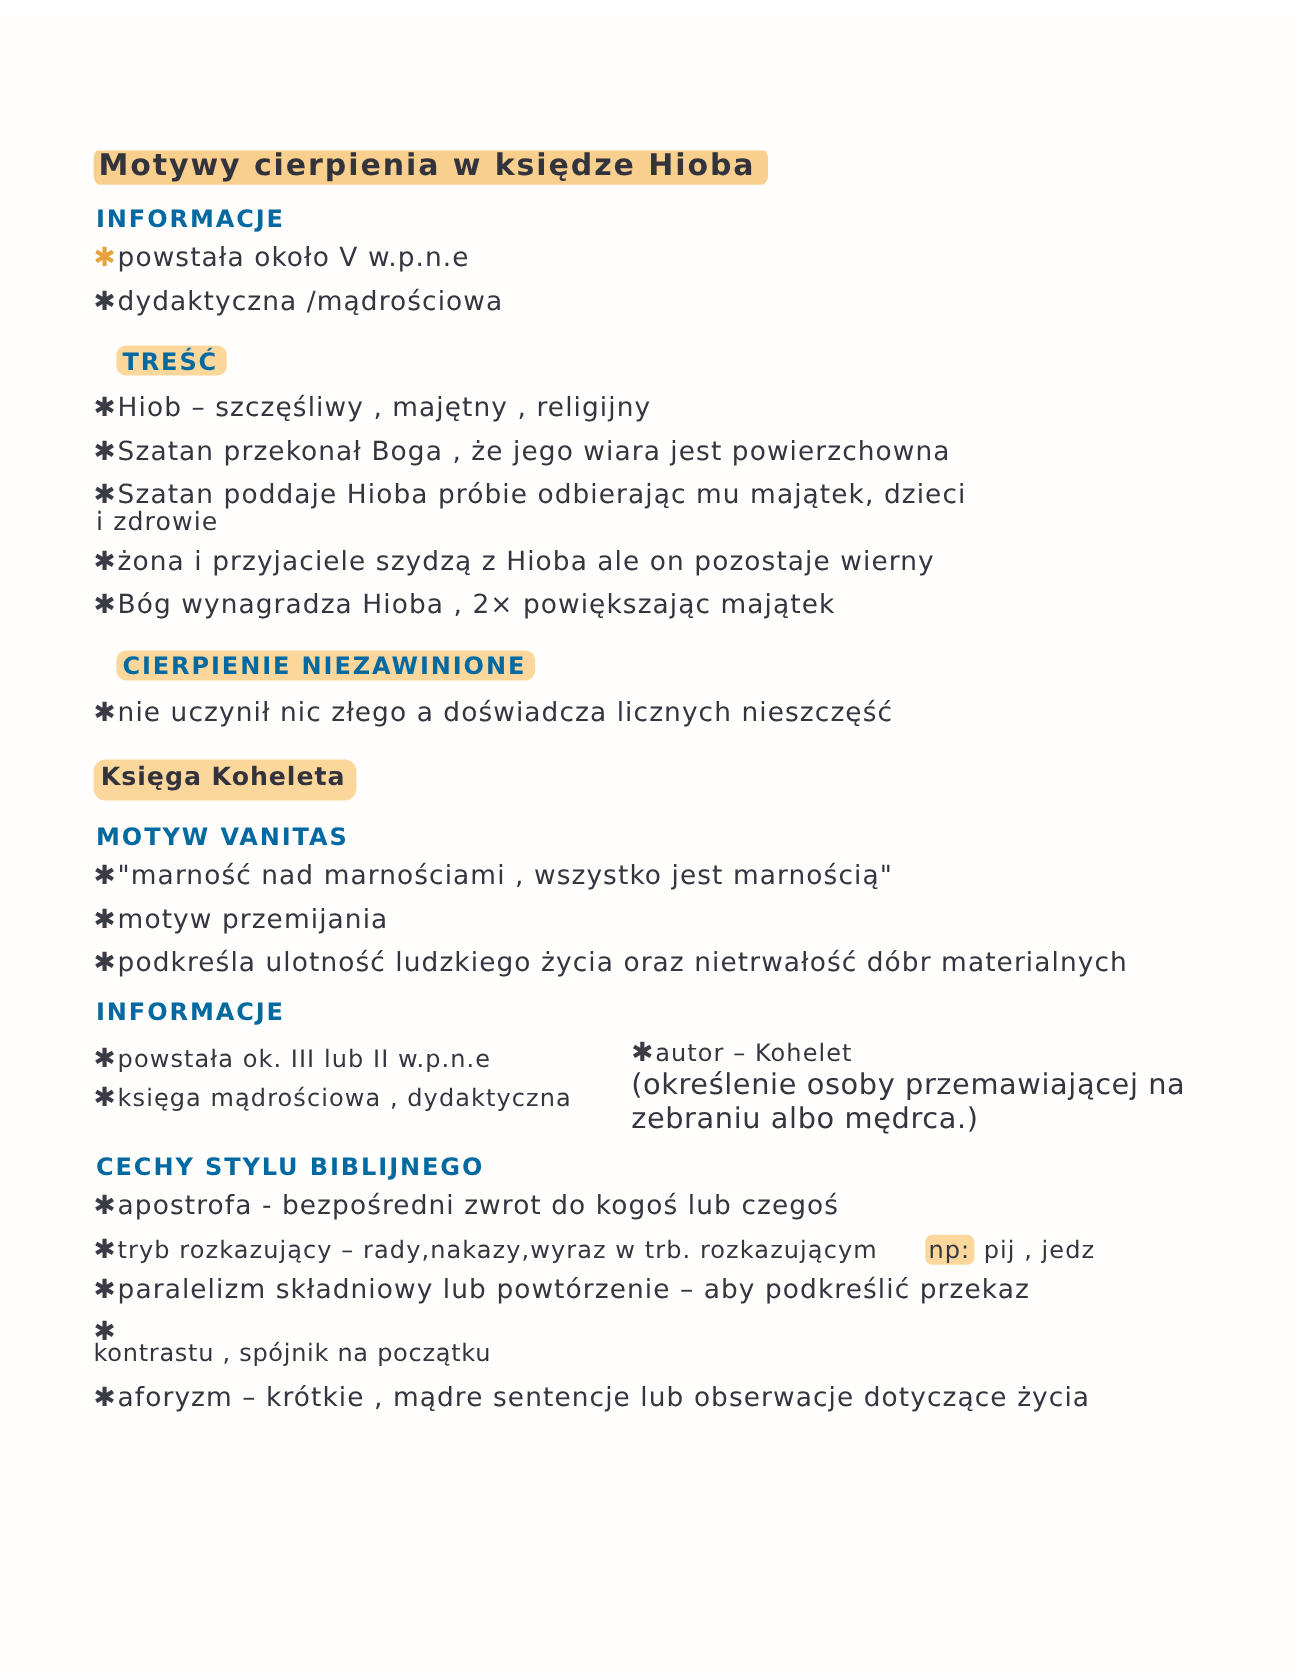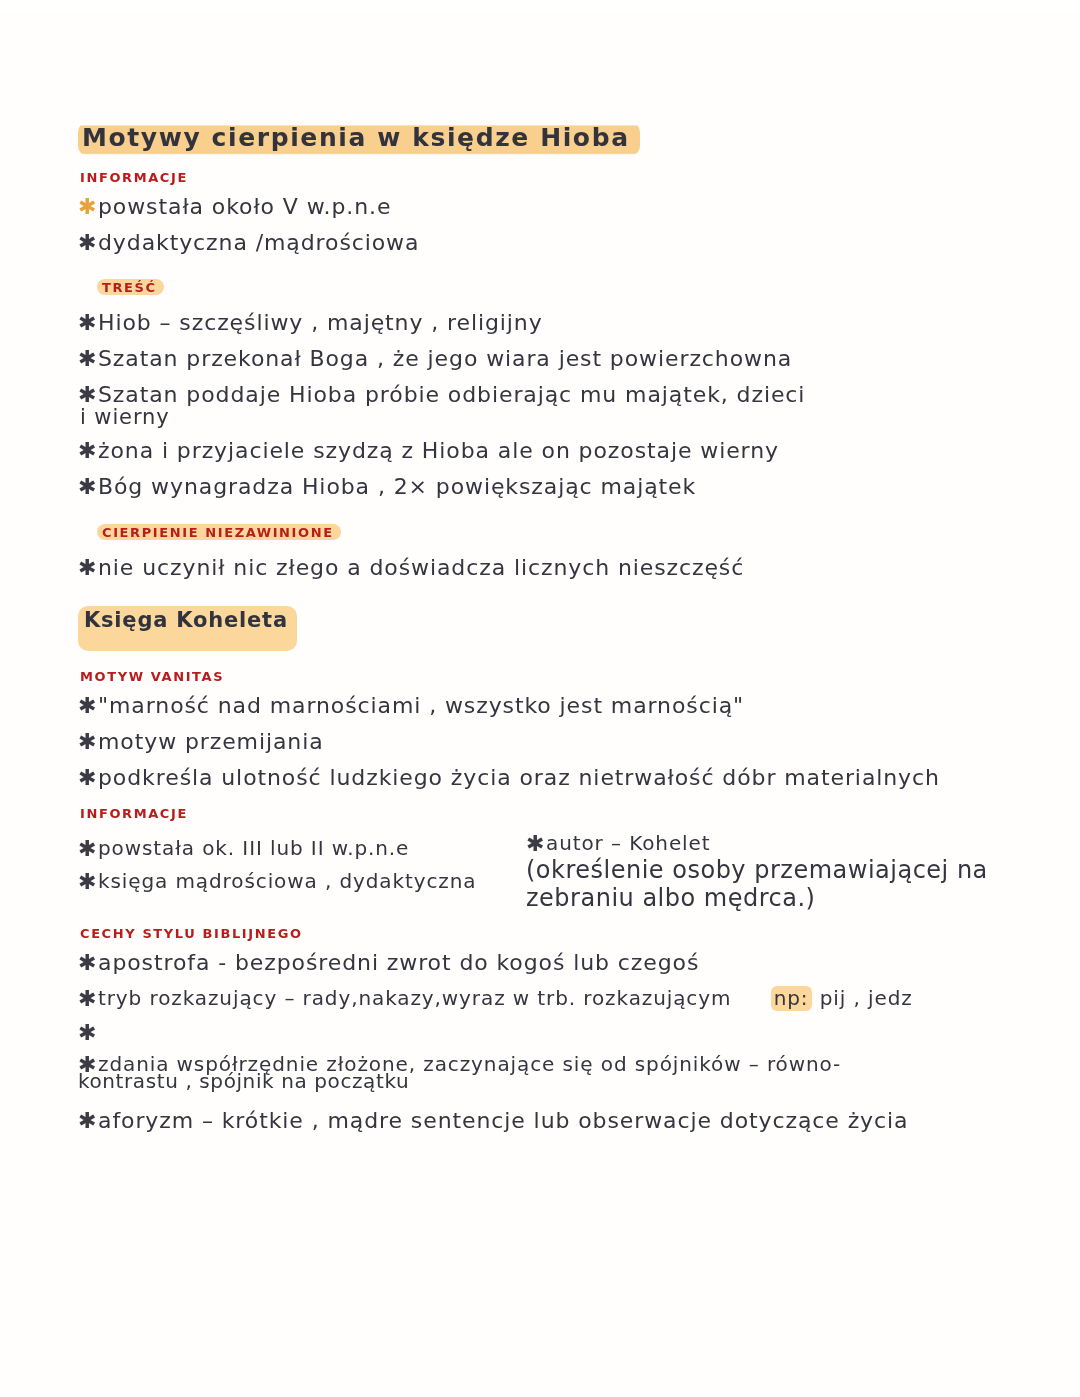--- a/index.html
+++ b/index.html
@@ -45,40 +45,40 @@
     display: inline-block;
     padding: 2px 10px 3px 4px;
     background: linear-gradient(to bottom, rgba(252,205,134,0) 8%, #f9cf8e 12%, #f9cf8e 92%, rgba(252,205,134,0) 96%);
     border-radius: 10px;
     line-height: 1.15;
   }
   .title-row { margin-bottom: 14px; }
 
   
   .section {
-    font-size: 13px;
+    font-size: 20px;
     font-weight: 700;
     letter-spacing: 1.6px;
-    color: #b91c1c;
+    color: #0369a1;
     margin: 14px 0 6px 2px;
     text-transform: uppercase;
   }
   .section.hl {
     display: inline-block;
     padding: 1px 7px 0 5px;
     background: #fbd79c;
     border-radius: 8px;
     margin-left: 19px;
   }
   .subtitle-hl {
     display: inline-block;
     font-size: 21px;
     font-weight: 600;
     letter-spacing: 0.8px;
-    padding: 2px 9px 19px 6px;
+    padding: 2px 9px 8px 6px;
     background: #fbd79c;
     border-radius: 10px;
     color: #33333d;
     margin: 16px 0 4px 0;
   }
 
   
   .item {
     display: flex;
     align-items: flex-start;
@@ -174,21 +174,21 @@
       <span class="txt">Hiob – szczęśliwy , majętny , religijny</span>
     </div>
     <div class="item">
       <span class="star">✱</span>
       <span class="txt">Szatan przekonał Boga , że jego wiara  jest   powierzchowna</span>
     </div>
     <div class="item" style="margin-bottom:0;">
       <span class="star">✱</span>
       <span class="txt">Szatan poddaje Hioba próbie odbierając  mu  majątek, dzieci</span>
     </div>
-    <div class="sub-line">i   wierny</div>
+    <div class="sub-line">i   zdrowie</div>
 
     <div class="item">
       <span class="star">✱</span>
       <span class="txt">żona   i   przyjaciele   szydzą  z  Hioba  ale  on  pozostaje wierny</span>
     </div>
     <div class="item">
       <span class="star">✱</span>
       <span class="txt">Bóg wynagradza  Hioba , 2× powiększając  majątek</span>
     </div>
 
@@ -250,25 +250,25 @@
       <span class="txt">apostrofa - bezpośredni zwrot do  kogoś lub  czegoś</span>
     </div>
 
     <div class="item">
       <span class="star">✱</span>
       <span class="txt sm"><span>tryb  rozkazujący – rady,nakazy,wyraz w trb. rozkazującym </span><span class="inline-hl">np:</span><span> pij , jedz</span></span>
     </div>
 
     <div class="item">
       <span class="star">✱</span>
+      <span class="txt">paralelizm składniowy lub  powtórzenie – aby  podkreślić  przekaz</span>
     </div>
 
     <div class="item" style="margin-bottom:0;">
       <span class="star">✱</span>
-      <span class="txt sm">zdania   współrzędnie złożone, zaczynające się  od spójników – równo-</span>
     </div>
     <div class="cont dense">kontrastu , spójnik na początku</div>
 
     <div class="item" style="margin-top:14px;">
       <span class="star">✱</span>
       <span class="txt">aforyzm – krótkie , mądre  sentencje lub obserwacje dotyczące życia</span>
     </div>
 
   </div>
 </div>

